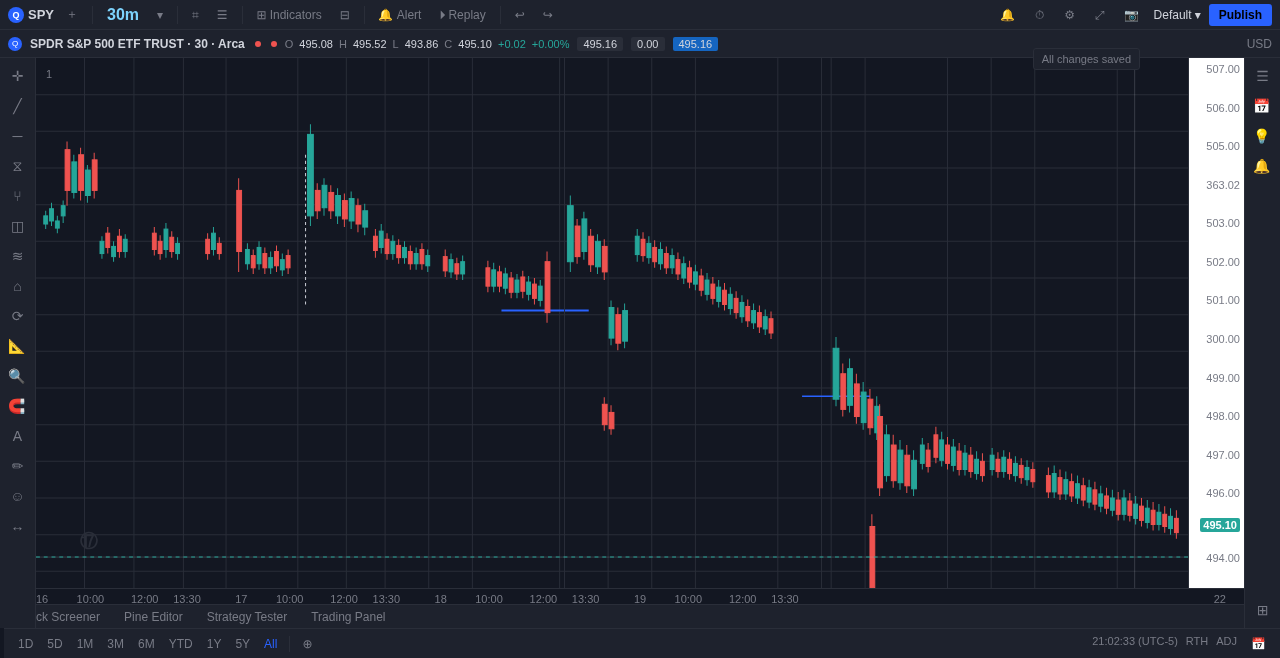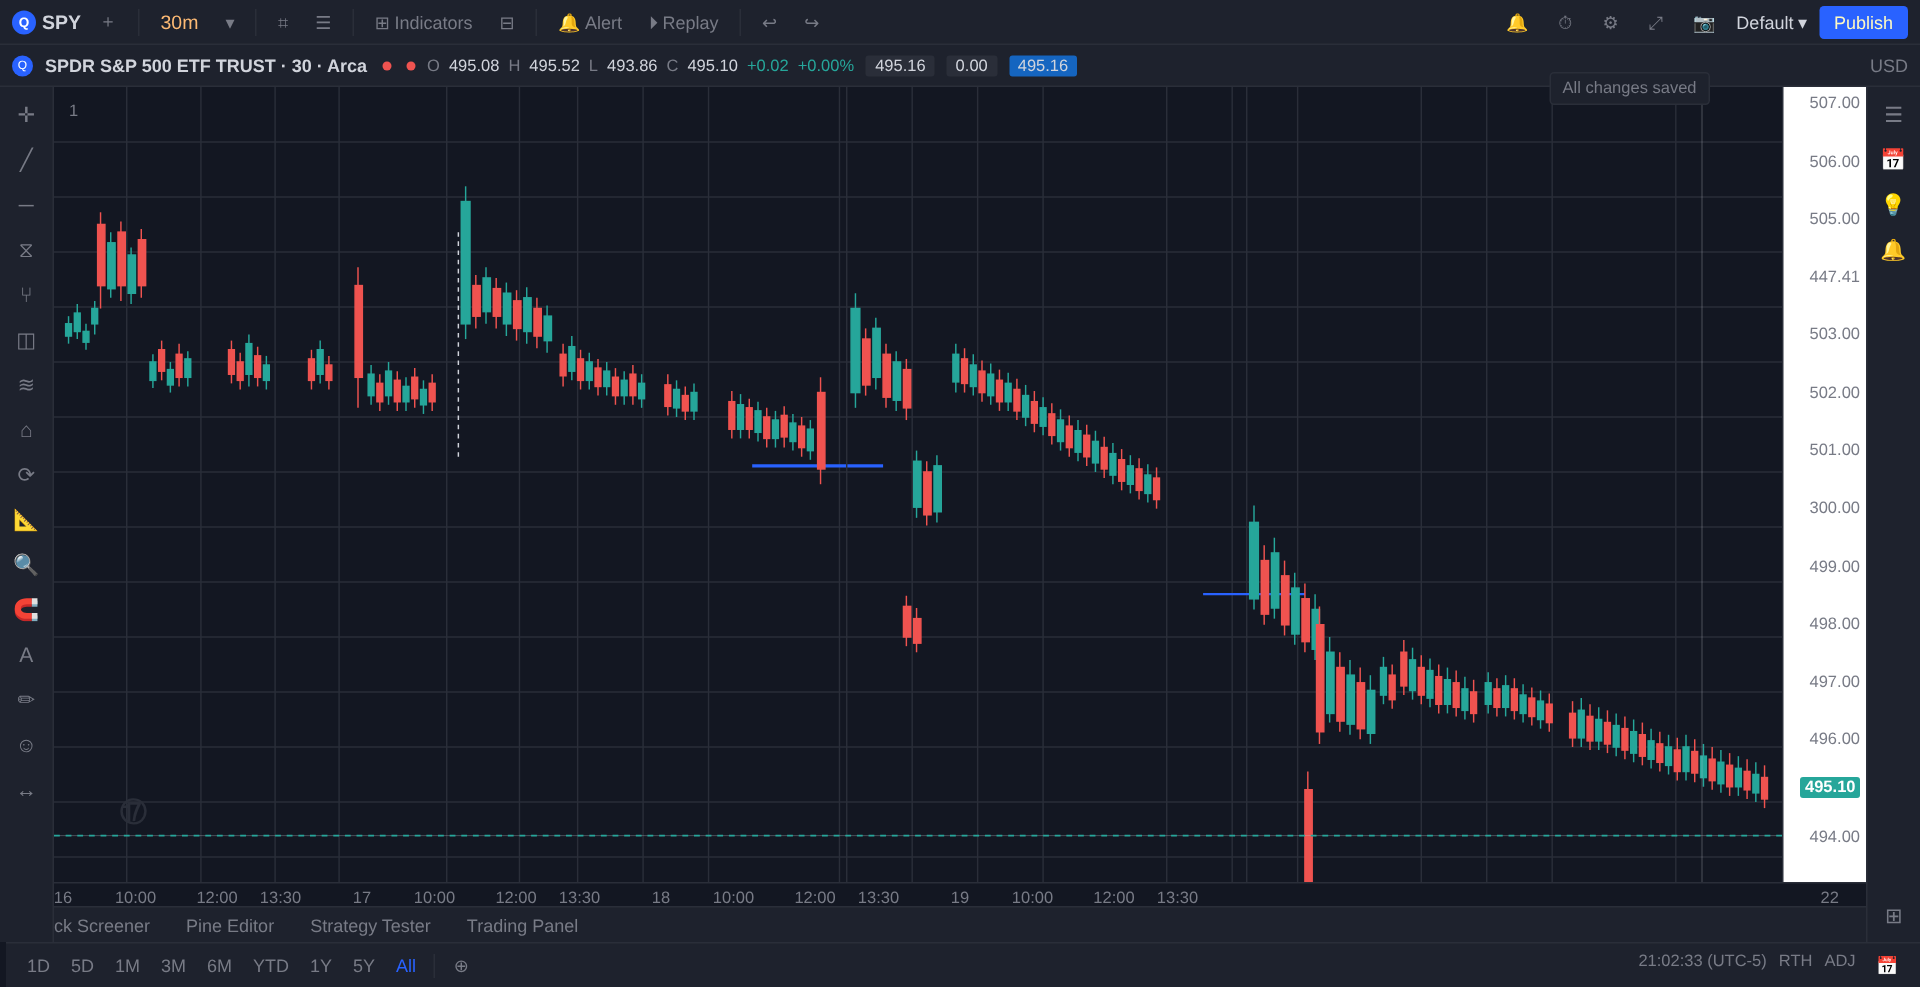--- a/index.html
+++ b/index.html
@@ -51,42 +51,42 @@
       display: flex; align-items: center; gap: 3px;
     }
     .toolbar-separator {
       width: 1px; height: 18px;
       background: #2a2e39;
       margin: 0 2px;
     }
     .timeframe-btn {
       background: none;
       border: none;
-      color: #fdba74;
+      color: #7dd3fc;
       cursor: pointer;
       padding: 2px 6px;
       border-radius: 3px;
-      font-size: 13px;
-      font-weight: 400;
+      font-size: 16px;
+      font-weight: 700;
     }
     .toolbar-right {
       margin-left: auto;
       display: flex;
       align-items: center;
       gap: 8px;
     }
     .publish-btn {
       background: #2962ff;
-      color: #fef9c3;
+      color: #000000;
       border: none;
       padding: 4px 10px;
       border-radius: 3px;
       font-size: 12px;
       cursor: pointer;
-      font-weight: 400;
+      font-weight: 700;
     }
     .default-label {
       color: #d1d4dc;
       font-size: 12px;
       display: flex; align-items: center; gap: 3px;
     }
     .all-changes-saved {
       position: absolute;
       right: 140px;
       top: 48px;
@@ -851,21 +851,21 @@
 
     <line x1="0" y1="490" x2="1188" y2="490" stroke="#26a69a" stroke-width="1" stroke-dasharray="4,4"></line>
 
     <circle cx="1133" cy="570" r="6" fill="none" stroke="#d1d4dc" stroke-width="1.5"></circle>
   </svg>
 
   <div class="price-axis">
     <div class="price-label">507.00</div>
     <div class="price-label">506.00</div>
     <div class="price-label">505.00</div>
-    <div class="price-label">447.41</div>
+    <div class="price-label">363.02</div>
     <div class="price-label">503.00</div>
     <div class="price-label">502.00</div>
     <div class="price-label">501.00</div>
     <div class="price-label">300.00</div>
     <div class="price-label">499.00</div>
     <div class="price-label">498.00</div>
     <div class="price-label">497.00</div>
     <div class="price-label">496.00</div>
     <div class="price-label" style="position:relative;">
       <div style="background:#26a69a;color:#fff;padding:1px 3px;border-radius:2px;font-weight:600;font-size:11px;text-align:center;position:absolute;right:0;top:-8px;white-space:nowrap;">495.10</div>

